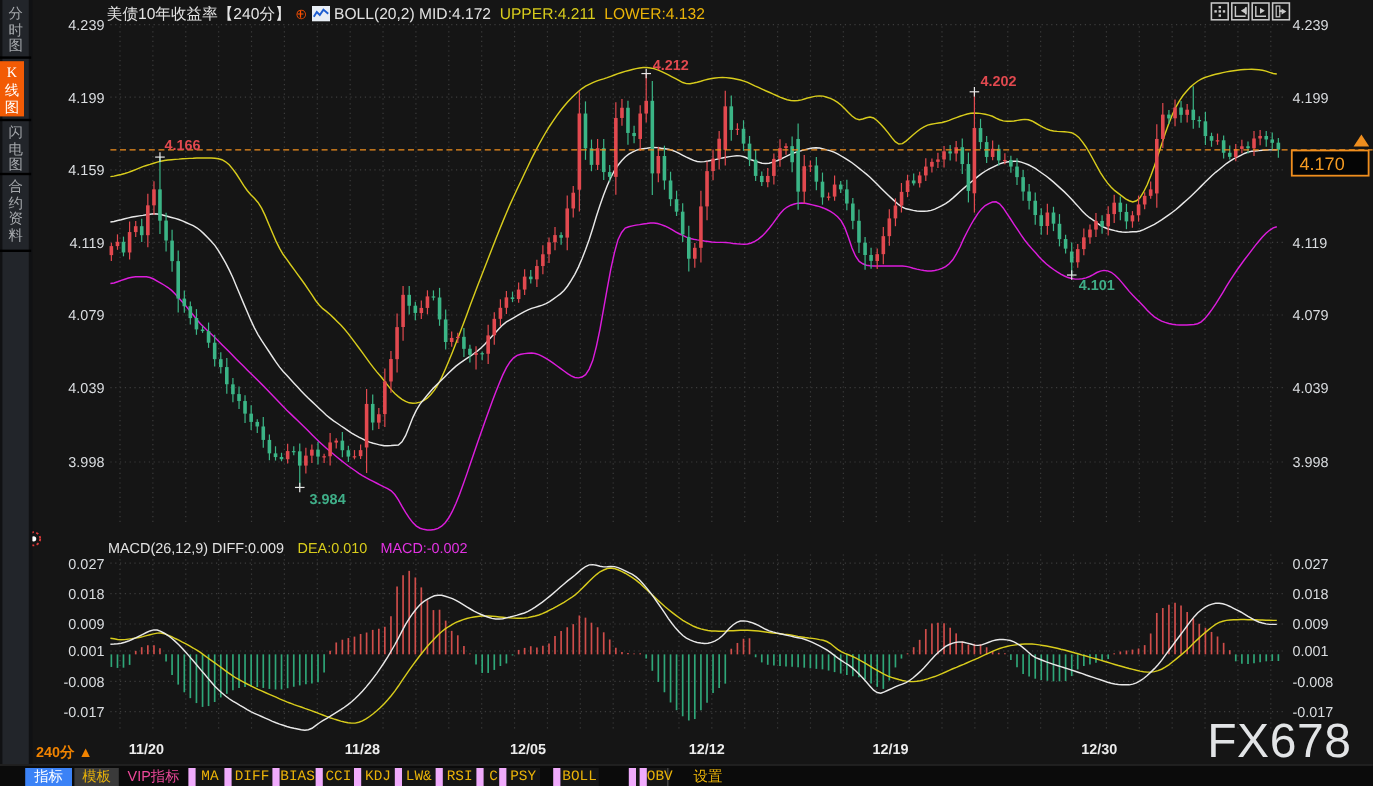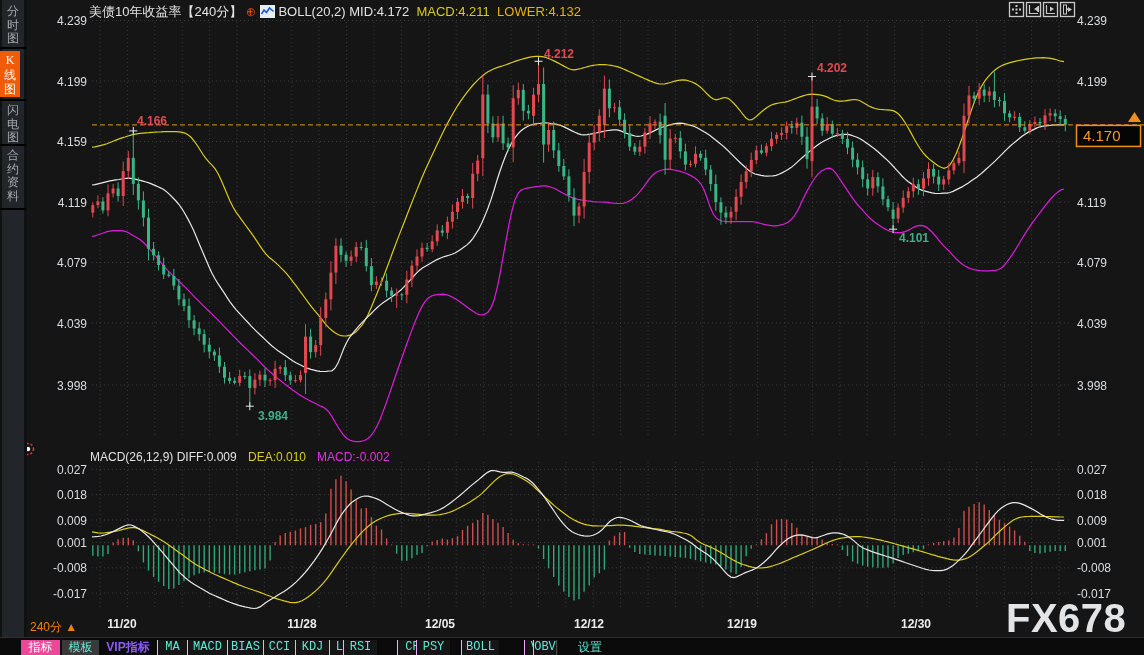--- a/index.html
+++ b/index.html
@@ -8,24 +8,24 @@
 .anr{font:bold 12px "Liberation Sans",sans-serif;fill:#e2494f}
 .ang{font:bold 12px "Liberation Sans",sans-serif;fill:#3fae88}
 .mlab{font:12px "Liberation Sans",sans-serif}
 #side{position:absolute;left:0;top:0;width:27px;height:637px;background:#101113}
 #side .bg{position:absolute;left:2px;top:0;width:22px;height:637px;background:#22252a}
 .sit{position:absolute;left:2px;width:22px;text-align:center;color:#a6a9ad;font-size:12px;line-height:13.5px}
 #ktab{position:absolute;left:0;top:51px;width:20px;height:46px;background:#f25b05;color:#fff;text-align:center;font-size:12px;line-height:14.5px;padding-top:2px}
 .sdiv{position:absolute;left:0;width:26px;height:2px;background:#000}
 #title{position:absolute;left:89px;top:3px;font-size:13px;color:#e2e2e2;white-space:nowrap}
 #btmrow{position:absolute;left:0px;top:637px;width:1144px;height:18px;background:#0b0b0b;border-top:1px solid #2e2e2e}
-.tab{position:absolute;top:1.5px;height:15px;font-size:12px;color:#5eead4;text-align:center;line-height:15px}
-.tbox{border-left:1px solid #f0abfc;background:#161616;font-family:"Liberation Mono",monospace;font-size:12px}
-#fx{position:absolute;left:1006px;top:598px;font-size:40px;line-height:40px;color:#e2e4e6;letter-spacing:0.5px;font-weight:bold;font-family:"Liberation Sans",sans-serif}
-#p240{position:absolute;left:30px;top:619px;font-size:12px;font-weight:normal;color:#f08300}
+.tab{position:absolute;top:1.5px;height:15px;font-size:12px;color:#eab308;text-align:center;line-height:15px}
+.tbox{border-left:6px solid #f0abfc;background:#161616;font-family:"Liberation Mono",monospace;font-size:12px}
+#fx{position:absolute;left:1006px;top:598px;font-size:40px;line-height:40px;color:#e2e4e6;letter-spacing:0.5px;font-weight:normal;font-family:"Liberation Sans",sans-serif}
+#p240{position:absolute;left:30px;top:619px;font-size:12px;font-weight:bold;color:#f08300}
 </style></head><body>
 <svg width="1144" height="655" style="position:absolute;left:0;top:0">
 <line x1="92" y1="20.5" x2="1070" y2="20.5" class="gl"></line>
     <line x1="92" y1="81.0" x2="1070" y2="81.0" class="gl"></line>
     <line x1="92" y1="141.5" x2="1070" y2="141.5" class="gl"></line>
     <line x1="92" y1="202.0" x2="1070" y2="202.0" class="gl"></line>
     <line x1="92" y1="262.5" x2="1070" y2="262.5" class="gl"></line>
     <line x1="92" y1="323.0" x2="1070" y2="323.0" class="gl"></line>
     <line x1="92" y1="385.0" x2="1070" y2="385.0" class="gl"></line>
     <line x1="92" y1="469.3" x2="1070" y2="469.3" class="gl"></line>
@@ -754,21 +754,21 @@
 <div id="ktab"><span style="font-family:'Liberation Serif',serif">K</span><br>线<br>图</div>
 <div class="sdiv" style="top:99px"></div>
 <div class="sit" style="top:104px">闪<br>电<br>图</div>
 <div class="sdiv" style="top:144px"></div>
 <div class="sit" style="top:149px">合<br>约<br>资<br>料</div>
 <div class="sdiv" style="top:208px"></div>
 </div>
 <div id="title">美债10年收益率<span style="color:#e5e5e5">【240分】</span>&nbsp;<span style="color:#ff5000">⊕</span>&nbsp;<svg width="15" height="13" style="vertical-align:-2px">
       <rect x="0" y="0" width="15" height="13" fill="#e8eef5"></rect>
       <polyline points="1.5,9 4,5 6.5,7.5 9.5,3 13.5,6.5" fill="none" stroke="#1d5dd0" stroke-width="1.6"></polyline>
-    </svg> BOLL(20,2) MID:4.172&nbsp; <span style="color:#d8cc1c">MACD:4.211</span>&nbsp; <span style="color:#eab308">LOWER:4.132</span></div>
+    </svg> BOLL(20,2) MID:4.172&nbsp; <span style="color:#d8cc1c">UPPER:4.211</span>&nbsp; <span style="color:#eab308">LOWER:4.132</span></div>
 <svg width="70" height="18" style="position:absolute;left:1008px;top:1px">
 <g fill="none" stroke="#c9c9c9" stroke-width="1.3">
 <rect x="1.5" y="1.5" width="14" height="14"></rect>
 <rect x="18.5" y="1.5" width="14" height="14"></rect>
 <rect x="35.5" y="1.5" width="14" height="14"></rect>
 <rect x="52.5" y="1.5" width="14" height="14"></rect>
 </g>
 <g fill="#c9c9c9">
 <rect x="7.5" y="4" width="2" height="2"></rect>
       <rect x="7.5" y="7.5" width="2" height="2"></rect>
@@ -784,29 +784,29 @@
 <path d="M30 5.5 L26 8 L30 10.5 Z"></path>
       <rect x="29.5" y="5" width="1.5" height="6"></rect>
 <path d="M42 5.5 L46 8 L42 10.5 Z"></path>
 <rect x="55.5" y="4" width="3" height="9" stroke="#c9c9c9" fill="none"></rect>
 <path d="M60 6 L64 8.5 L60 11 Z"></path>
       <rect x="58" y="7.5" width="4" height="1.6"></rect>
 </g>
 </svg>
 <div id="p240">240分 ▲</div>
 <div id="btmrow">
-<div class="tab" style="left:21px;width:39px;background:#ec4899;color:#fff">指标</div>
+<div class="tab" style="left:21px;width:39px;background:#3b82f6;color:#fff">指标</div>
 <div class="tab" style="left:62px;width:37px;background:#3a3a3a">模板</div>
-<div class="tab" style="left:103px;width:50px;color:#8b5cf6;font-weight:bold">VIP指标</div>
+<div class="tab" style="left:103px;width:50px;color:#ec4899;font-weight:normal">VIP指标</div>
 <div class="tab tbox" style="left:157px;width:30px">MA</div>
-<div class="tab tbox" style="left:187px;width:40px">MACD</div>
+<div class="tab tbox" style="left:187px;width:40px">DIFF</div>
 <div class="tab tbox" style="left:227px;width:36px">BIAS</div>
 <div class="tab tbox" style="left:263px;width:32px">CCI</div>
 <div class="tab tbox" style="left:295px;width:34px">KDJ</div>
 <div class="tab tbox" style="left:329px;width:34px">LW&amp;</div>
-<div class="tab tbox" style="left:343px;width:34px">RSI</div>
+<div class="tab tbox" style="left:363px;width:34px">RSI</div>
 <div class="tab tbox" style="left:397px;width:30px">CR</div>
 <div class="tab tbox" style="left:416px;width:34px">PSY</div>
 <div class="tab tbox" style="left:461px;width:38px">BOLL</div>
 <div class="tab tbox" style="left:524px;width:34px">VOL</div>
 <div class="tab tbox" style="left:533px;width:24px;border-right:1px solid #4a4a4a">OBV</div>
 <div class="tab" style="left:572px;width:36px">设置</div>
 </div>
 <div id="fx">FX678</div>
 </body></html>

